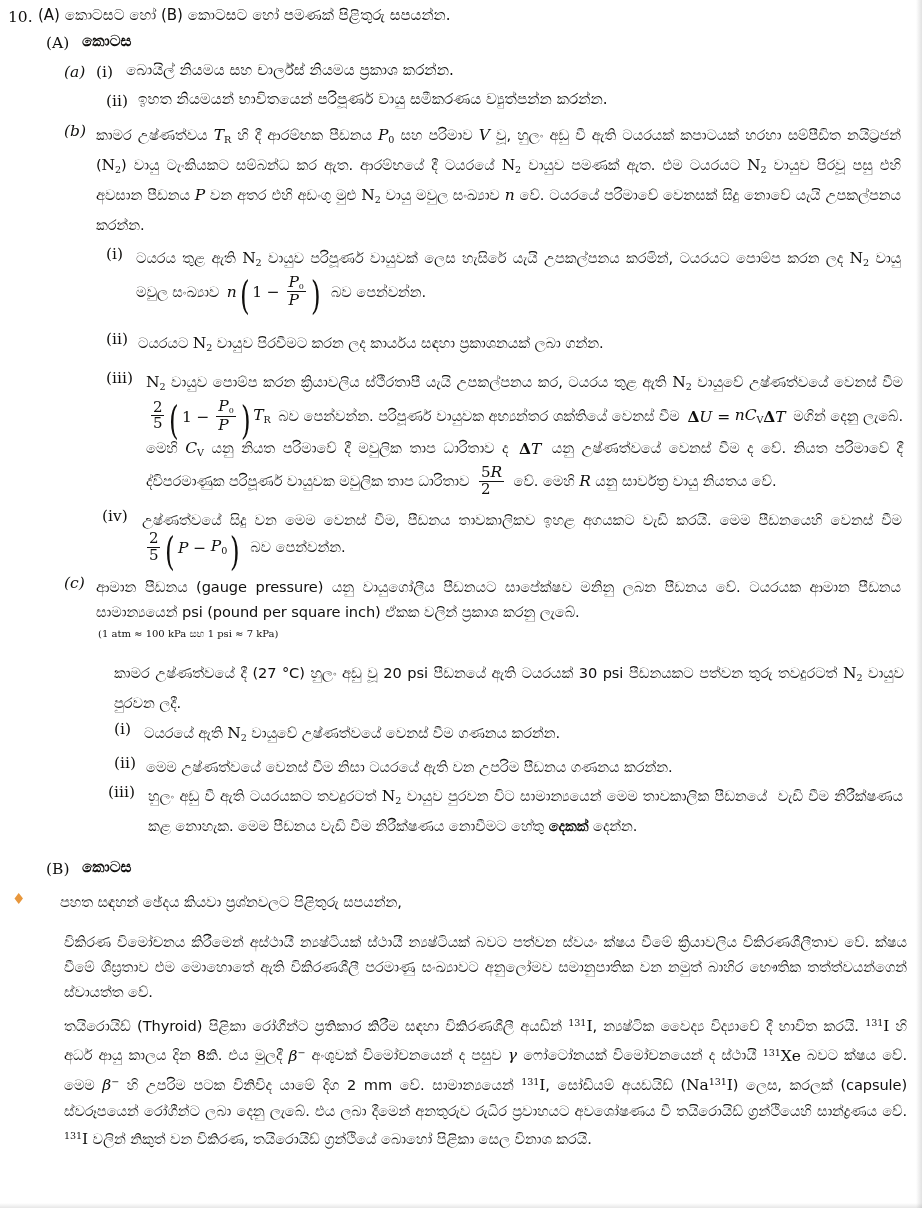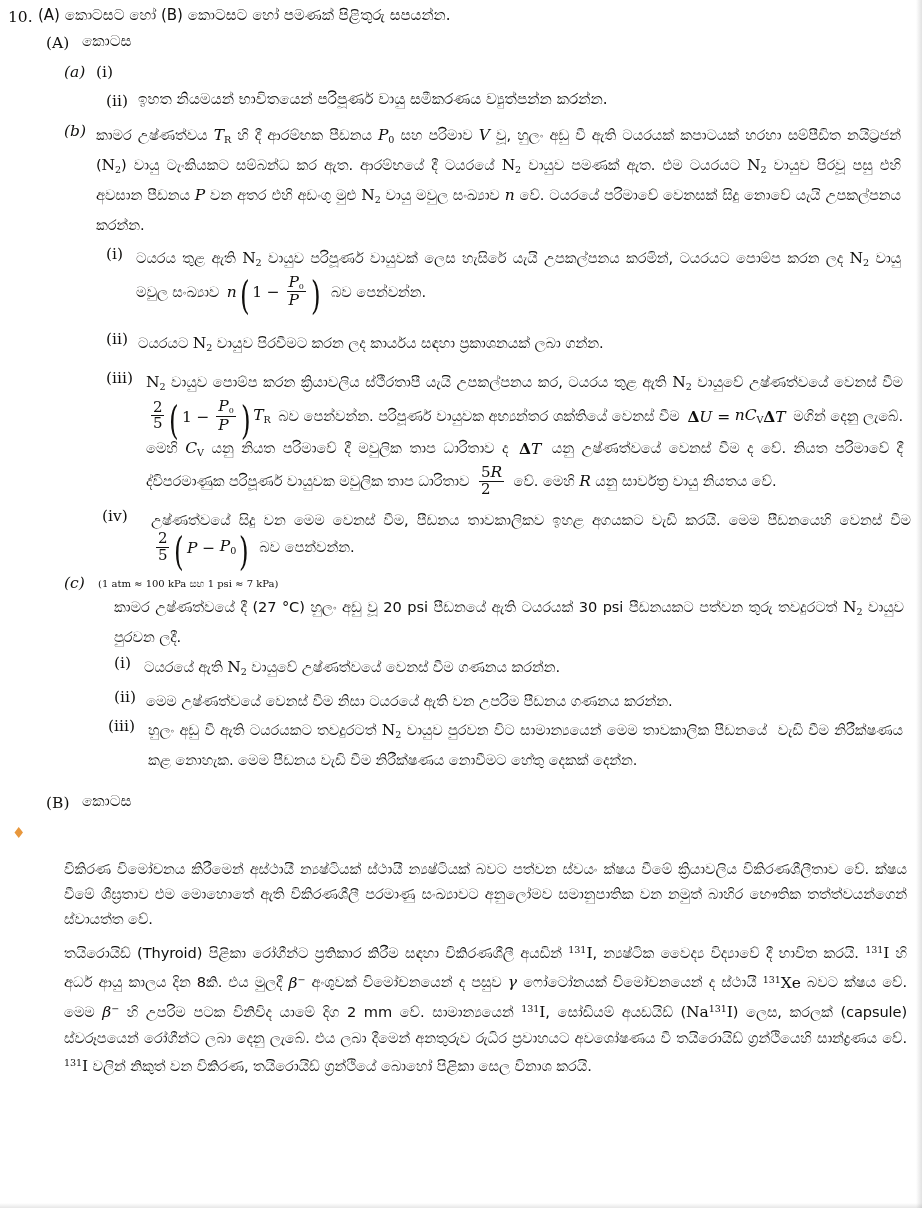--- a/index.html
+++ b/index.html
@@ -141,21 +141,21 @@
     font-size: 15.5px;
     font-weight: 400;
   }
 
   .bullet-diamond {
     color: #e8973c;
     font-size: 15px;
     line-height: 1;
   }
 
-  .bold-sin { font-weight: 400; }
+  .bold-sin { font-weight: 700; }
 </style>
 </head>
 <body>
 
 <div id="page">
 
 
   <div class="content">
 
     <div class="row blk" style="margin-top:2px;">
@@ -166,20 +166,21 @@
     <div class="row blk" style="margin-top:8px; padding-left:38px;">
       <div class="lbl" style="width:36px;">(A)</div>
       <div class="sin bold-sin">කොටස</div>
     </div>
 
     <div class="row blk" style="margin-top:11px; padding-left:56px;">
       <div class="lbl-i" style="width:32px;">(a)</div>
       <div style="flex:1;">
         <div class="row">
           <div class="lbl" style="width:30px;">(i)</div>
+          <div class="sin">බොයිල් නියමය සහ චාර්ල්ස් නියමය ප්‍රකාශ කරන්න.</div>
         </div>
         <div class="row" style="margin-top:11px; padding-left:10px;">
           <div class="lbl" style="width:32px;">(ii)</div>
           <div class="sin">ඉහත නියමයන් භාවිතයෙන් පරිපූර්ණ වායු සමීකරණය ව්‍යුත්පන්න කරන්න.</div>
         </div>
       </div>
     </div>
 
     <div class="row blk" style="margin-top:12px; padding-left:56px;">
       <div class="lbl-i" style="width:32px;">(b)</div>
@@ -262,21 +263,21 @@
             <span class="inline-eq">
               <span class="frac">
                   <span class="num">5<span class="mth">R</span></span>
                   <span class="den">2</span>
                 </span>
             </span>
             වේ. මෙහි <span class="mth">R</span> යනු සාර්වත්‍ර වායු නියතය වේ.
           </div>
         </div>
 
-        <div class="row" style="margin-top:8px; padding-left:6px;gap:9px;">
+        <div class="row" style="margin-top:8px; padding-left:6px;">
           <div class="lbl" style="width:40px;">(iv)</div>
           <div class="body-txt just" style="width:760px;">
             උෂ්ණත්වයේ සිදු වන මෙම වෙනස් වීම, පීඩනය තාවකාලිකව ඉහළ අගයකට වැඩි කරයි. මෙම
             පීඩනයෙහි වෙනස් වීම
             <span class="inline-eq">
               <span class="frac">
                   <span class="num">2</span>
                   <span class="den">5</span>
                 </span>
                 <span class="paren">(</span>
@@ -288,22 +289,23 @@
             බව පෙන්වන්න.
           </div>
         </div>
 
       </div>
     </div>
 
     <div class="row blk" style="margin-top:10px; padding-left:56px;">
       <div class="lbl-i" style="width:32px;">(c)</div>
       <div style="flex:1;">
+        <div class="body-txt just" style="width:805px;">ආමාන පීඩනය (gauge pressure) යනු වායුගෝලීය පීඩනයට සාපේක්ෂව මනිනු ලබන පීඩනය වේ. ටයරයක ආමාන පීඩනය සාමාන්‍යයෙන් psi (pound per square inch) ඒකක වලින් ප්‍රකාශ කරනු ලැබේ.</div>
         <div style="font-family:'DejaVu Serif','Liberation Serif',serif; font-size:10px; margin-top:4px; padding-left:2px;">(1 atm ≈ 100 kPa සහ 1 psi ≈ 7 kPa)</div>
-        <div class="body-txt just" style="width:790px; margin-top:4px; padding-left:18px;">
+        <div class="body-txt just" style="width:790px; margin-top:20px; padding-left:18px;">
           කාමර උෂ්ණත්වයේ දී (27&nbsp;°C) හුලං අඩු වූ 20 psi පීඩනයේ ඇති ටයරයක් 30 psi පීඩනයකට පත්වන
           තුරු තවදුරටත් <span class="mthu">N<sub class="n">2</sub></span> වායුව පුරවන ලදී.
         </div>
 
         <div class="row" style="margin-top:5px; padding-left:18px;">
           <div class="lbl" style="width:30px;">(i)</div>
           <div class="body-txt" style="width:760px;">
             ටයරයේ ඇති <span class="mthu">N<sub class="n">2</sub></span> වායුවේ උෂ්ණත්වයේ වෙනස් වීම ගණනය කරන්න.
           </div>
         </div>
@@ -324,20 +326,21 @@
       </div>
     </div>
 
     <div class="row blk" style="margin-top:22px; padding-left:38px;">
       <div class="lbl" style="width:36px;">(B)</div>
       <div class="sin bold-sin">කොටස</div>
     </div>
 
     <div class="row blk" style="margin-top:11px; padding-left:4px;">
       <div class="bullet-diamond" style="width:48px; padding-top:3px;">♦</div>
+      <div class="body-txt">පහත සඳහන් ඡේදය කියවා ප්‍රශ්නවලට පිළිතුරු සපයන්න,</div>
     </div>
 
     <div class="body-txt just" style="margin-top:15px; padding-left:56px; width:843px;">විකිරණ විමෝචනය කිරීමෙන් අස්ථායී න්‍යෂ්ටියක් ස්ථායී න්‍යෂ්ටියක් බවට පත්වන ස්වයං ක්ෂය වීමේ ක්‍රියාවලිය විකිරණශීලීතාව වේ. ක්ෂය වීමේ ශීඝ්‍රතාව එම මොහොතේ ඇති විකිරණශීලී පරමාණු සංඛ්‍යාවට අනුලෝමව සමානුපාතික වන නමුත් බාහිර භෞතික තත්ත්වයන්ගෙන් ස්වායත්ත වේ.</div>
 
     <div class="body-txt just" style="margin-top:6px; padding-left:56px; width:843px;">
       තයිරොයිඩ් (Thyroid) පිළිකා රෝගීන්ට ප්‍රතිකාර කිරීම සඳහා විකිරණශීලී අයඩින්
       <span class="mthu"><sup class="n">131</sup>I</span>, න්‍යෂ්ටික වෛද්‍ය
       විද්‍යාවේ දී භාවිත කරයි. <span class="mthu"><sup class="n">131</sup>I</span> හි අර්ධ ආයු කාලය දින 8කි. එය මුලදී
       <span class="mth">β<sup class="n">−</sup></span> අංශුවක් විමෝචනයෙන් ද පසුව
       <span class="mth">γ</span>

